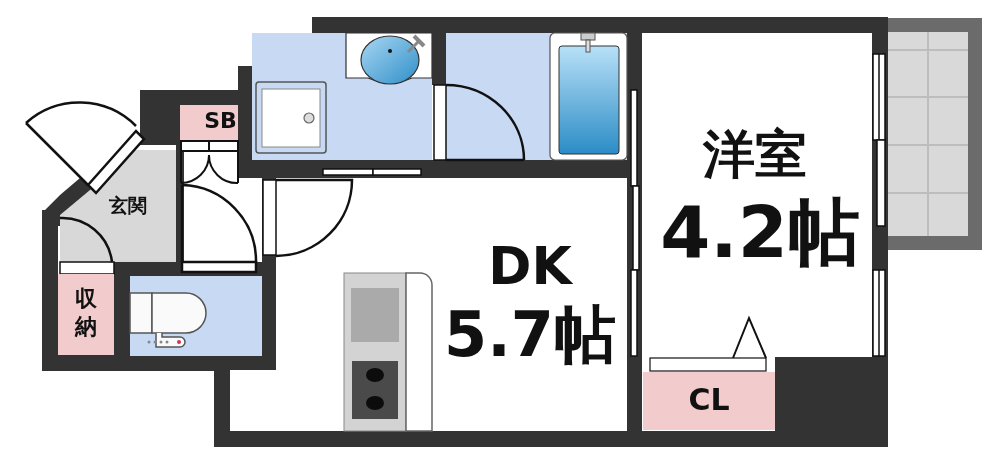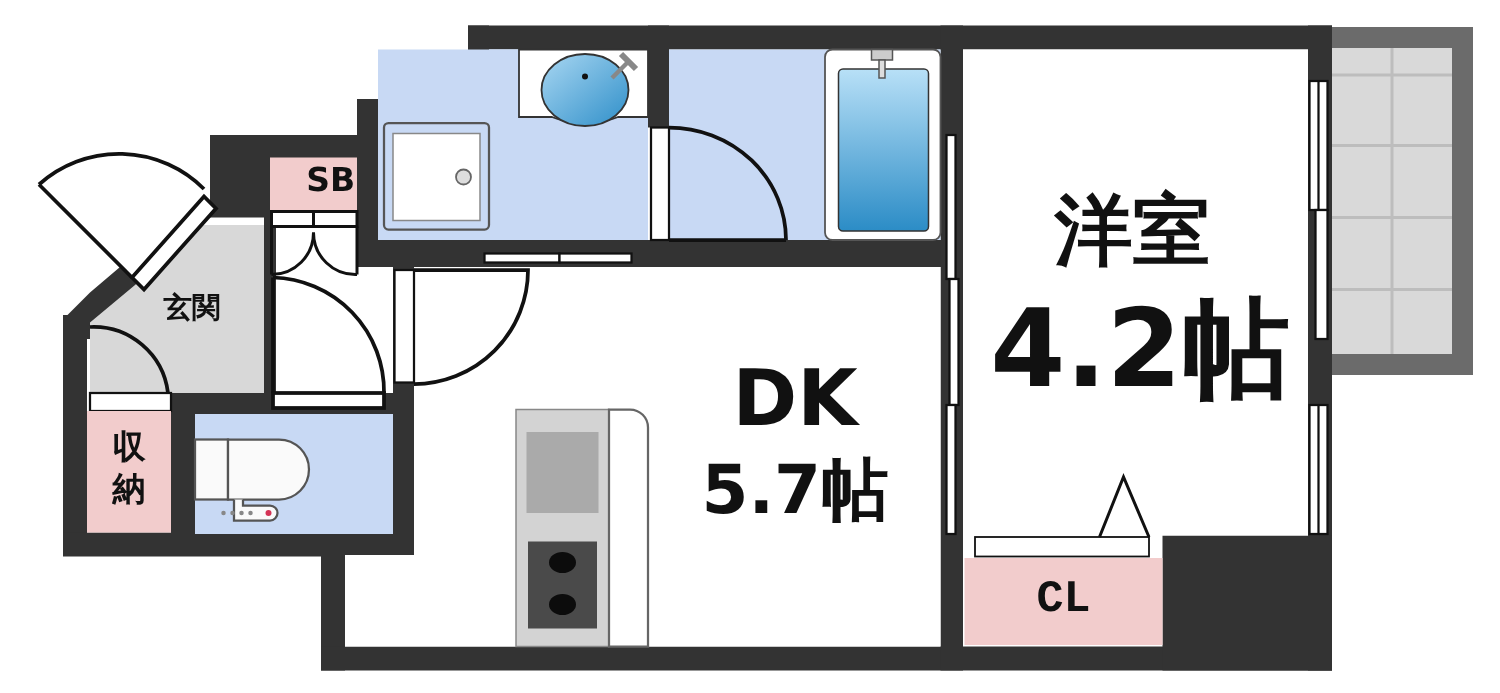--- a/index.html
+++ b/index.html
@@ -179,16 +179,16 @@
     <rect x="650" y="358" width="116" height="13" stroke-width="1.2"></rect>
     <polyline points="733,358 749,318 766,358" fill="none"></polyline>
   </g>
 </svg>
 
 <div class="lbl" style="left:180px;top:110px;width:81px;font-size:22px;">SB</div>
 <div class="lbl" style="left:88px;top:196px;width:80px;font-size:19px;">玄関</div>
 <div class="lbl" style="left:58px;top:288px;width:56px;font-size:22px;">収</div>
 <div class="lbl" style="left:58px;top:316px;width:56px;font-size:22px;">納</div>
 <div class="lbl" style="left:455px;top:240px;width:150px;font-size:52px;">DK</div>
-<div class="lbl" style="left:430px;top:304px;width:200px;font-size:45px;">5.7帖</div>
+<div class="lbl" style="left:430px;top:304px;width:200px;font-size:62px;">5.7帖</div>
 <div class="lbl" style="left:665px;top:128px;width:180px;font-size:52px;text-align:center;">洋室</div>
 <div class="lbl" style="left:660px;top:196px;width:200px;font-size:72px;">4.2帖</div>
-<div class="lbl" style="left:643px;top:385px;width:132px;font-size:30px;font-family:Liberation Mono, monospace;">CL</div>
+<div class="lbl" style="left:643px;top:385px;width:132px;font-size:30px;">CL</div>
 
 </body></html>

